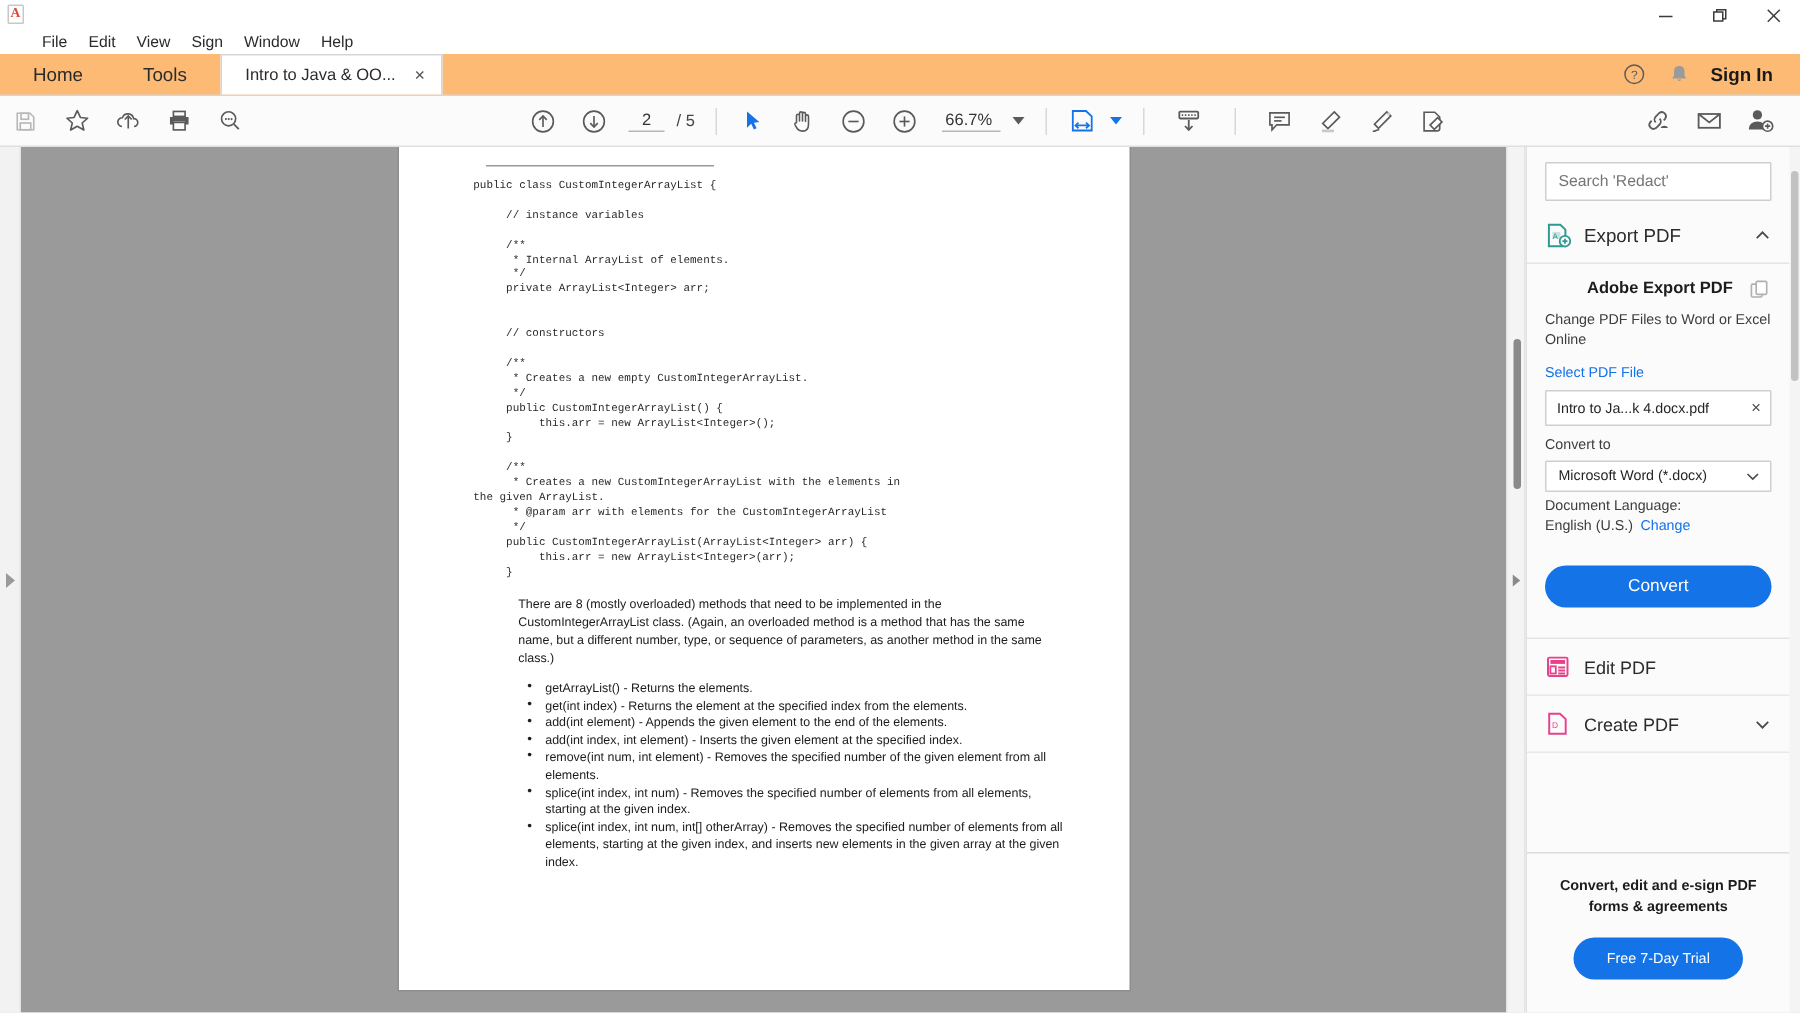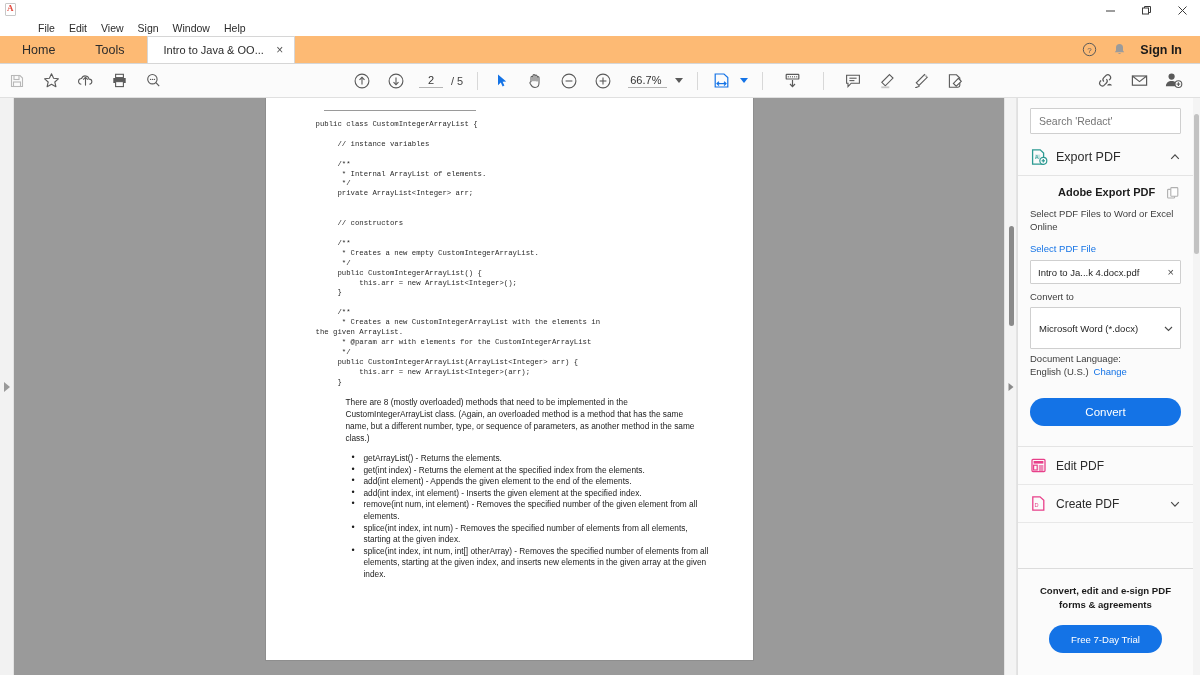--- a/index.html
+++ b/index.html
@@ -36,21 +36,21 @@
   .winbtns { position: absolute; right: 0; top: 0; height: 20px; display: flex; }
   .winbtn {
     width: 36px; height: 20px; display: flex; align-items: center; justify-content: center;
     color: #3b3b3b;
   }
   .winbtn svg { display: block; }
 
   
   .menubar {
     height: 16px; flex: 0 0 16px; display: flex; align-items: center;
-    padding-left: 21px; background: #ffffff; gap: 0px; margin-left: 10px;
+    padding-left: 21px; background: #ffffff; gap: 0px;
   }
   .menuitem {
     font-size: 10.5px; color: #2b2b2b; padding: 0 7px; line-height: 16px;
     white-space: nowrap;
   }
 
   
   .tabstrip {
     height: 28px; flex: 0 0 28px; display: flex; align-items: stretch;
     background: #fdba74; position: relative; border-bottom: 1px solid #d6d6d6;
@@ -190,21 +190,21 @@
   .tc-desc { font-size: 9.5px; color: #3d3d3d; line-height: 13px; margin-top: 6px; }
   .tc-link { font-size: 9.5px; color: #1473e6; margin-top: 10px; }
   .file-chip {
     margin-top: 6px; height: 24px; border: 1px solid #cfcfcf; background: #fff;
     display: flex; align-items: center; padding: 0 4px 0 7px; border-radius: 1px;
   }
   .file-chip .fc-name { font-size: 9.5px; color: #252525; flex: 1 1 auto; white-space: nowrap; overflow: hidden; }
   .file-chip .fc-x { font-size: 11px; color: #4a4a4a; padding: 0 2px; }
   .field-label { font-size: 9.5px; color: #3d3d3d; margin-top: 7px; }
   .select-box {
-    margin-top: 5px; height: 42px; border: 1px solid #cfcfcf; background: #fff;
+    margin-top: 5px; height: 21px; border: 1px solid #cfcfcf; background: #fff;
     display: flex; align-items: center; padding: 0 6px 0 8px; border-radius: 1px;
   }
   .select-box .sb-val { font-size: 9.5px; color: #252525; flex: 1 1 auto; white-space: nowrap; }
   .lang-row { font-size: 9.5px; color: #3d3d3d; margin-top: 4px; }
   .lang-row .lang-change { color: #1473e6; margin-left: 5px; }
   .convert-btn {
     margin: 21px 0 0 0; height: 28px; background: #1473e6; color: #fff;
     border-radius: 14px; display: flex; align-items: center; justify-content: center;
     font-size: 11.5px; border: none; width: 100%; font-family: "Liberation Sans", sans-serif;
   }
@@ -568,21 +568,21 @@
       <div class="tool-card">
         <div class="tc-title-row">
           <span class="tc-title">Adobe Export PDF</span>
           <span>
             <svg width="15" height="15" viewBox="0 0 15 15">
               <rect x="1.6" y="3.4" width="7" height="8.6" rx="0.8" fill="none" stroke="#b0b0b0" stroke-width="1.1"></rect>
               <rect x="4.8" y="1.6" width="7" height="8.6" rx="0.8" fill="#ffffff" stroke="#b0b0b0" stroke-width="1.1"></rect>
             </svg>
           </span>
         </div>
-        <div class="tc-desc">Select PDF Files to Word or Excel Online</div>
+        <div class="tc-desc">Change PDF Files to Word or Excel Online</div>
         <div class="tc-link">Select PDF File</div>
         <div class="file-chip">
           <span class="fc-name">Intro to Ja...k 4.docx.pdf</span>
           <span class="fc-x">×</span>
         </div>
         <div class="field-label">Convert to</div>
         <div class="select-box">
           <span class="sb-val">Microsoft Word (*.docx)</span>
           <span>
             <svg width="11" height="11" viewBox="0 0 11 11">

